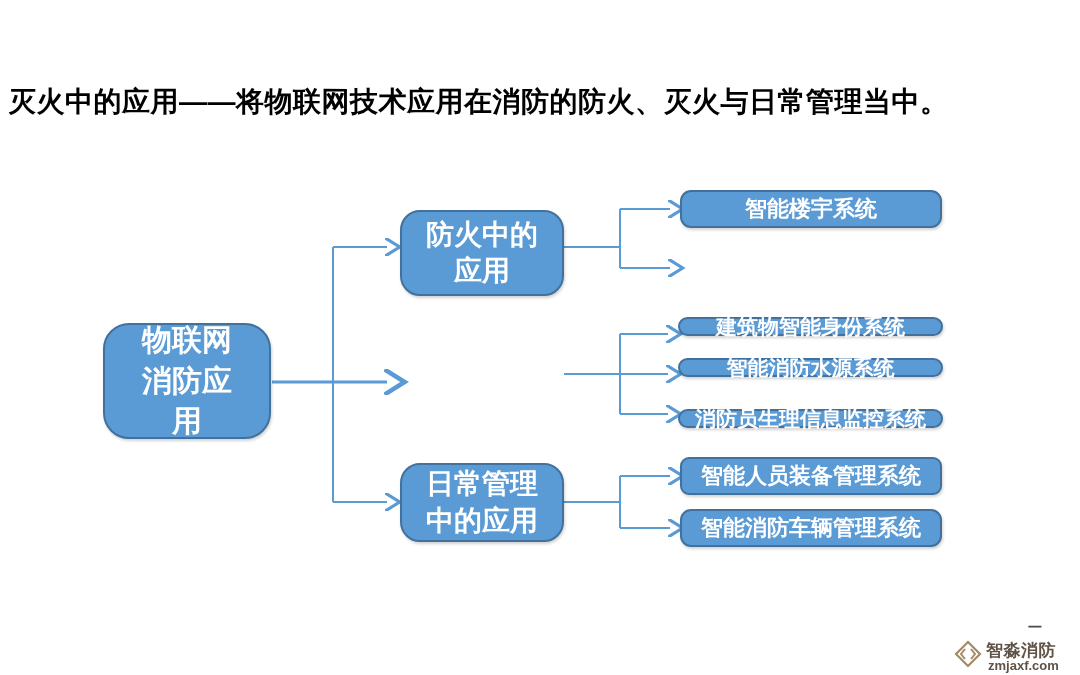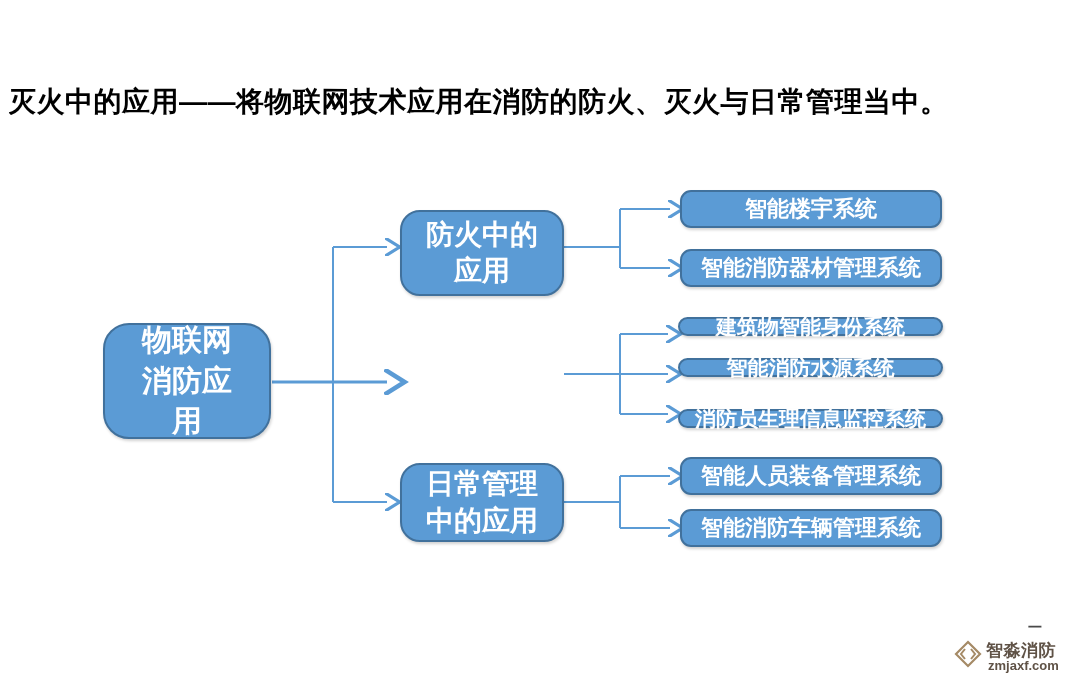--- a/index.html
+++ b/index.html
@@ -75,21 +75,21 @@
     border-width: 2px;
   }
   .node-leaf.g1a { top: 190px; height: 38px; }
   .node-leaf.g1b { top: 249px; height: 38px; }
   .node-leaf.g2a, .node-leaf.g2b, .node-leaf.g2c {
     left: 678px; width: 265px; height: 19px; font-size: 21px;
   }
   .node-leaf.g2a { top: 317px; }
   .node-leaf.g2b { top: 358px; }
   .node-leaf.g2c { top: 409px; }
-  .node-leaf.g3a { top: 457px; height: 38px; }
+  .node-leaf.g3a { top: 457px; height: 38px; border-radius: 9px; }
   .node-leaf.g3b { top: 509px; height: 38px; }
 
   .watermark {
     position: absolute;
     left: 950px; top: 620px;
     width: 125px; height: 52px;
   }
   .wm-dash {
     position: absolute;
     left: 78px; top: 0px;
@@ -157,21 +157,20 @@
       <path d="M620,528 H670" marker-end="url(#arrow)"></path>
     </g>
   </svg>
 
   <div class="node node-root">物联网消防应用</div>
 
   <div class="node node-mid m1">防火中的应用</div>
   <div class="node node-mid m3">日常管理中的应用</div>
 
   <div class="node node-leaf g1a">智能楼宇系统</div>
-  <div class="node node-leaf g1b">智能消防器材管理系统</div>
 
   <div class="node node-leaf g2a">建筑物智能身份系统</div>
   <div class="node node-leaf g2b">智能消防水源系统</div>
   <div class="node node-leaf g2c">消防员生理信息监控系统</div>
 
   <div class="node node-leaf g3a">智能人员装备管理系统</div>
   <div class="node node-leaf g3b">智能消防车辆管理系统</div>
 
   <div class="watermark">
     <span class="wm-dash">一</span>

